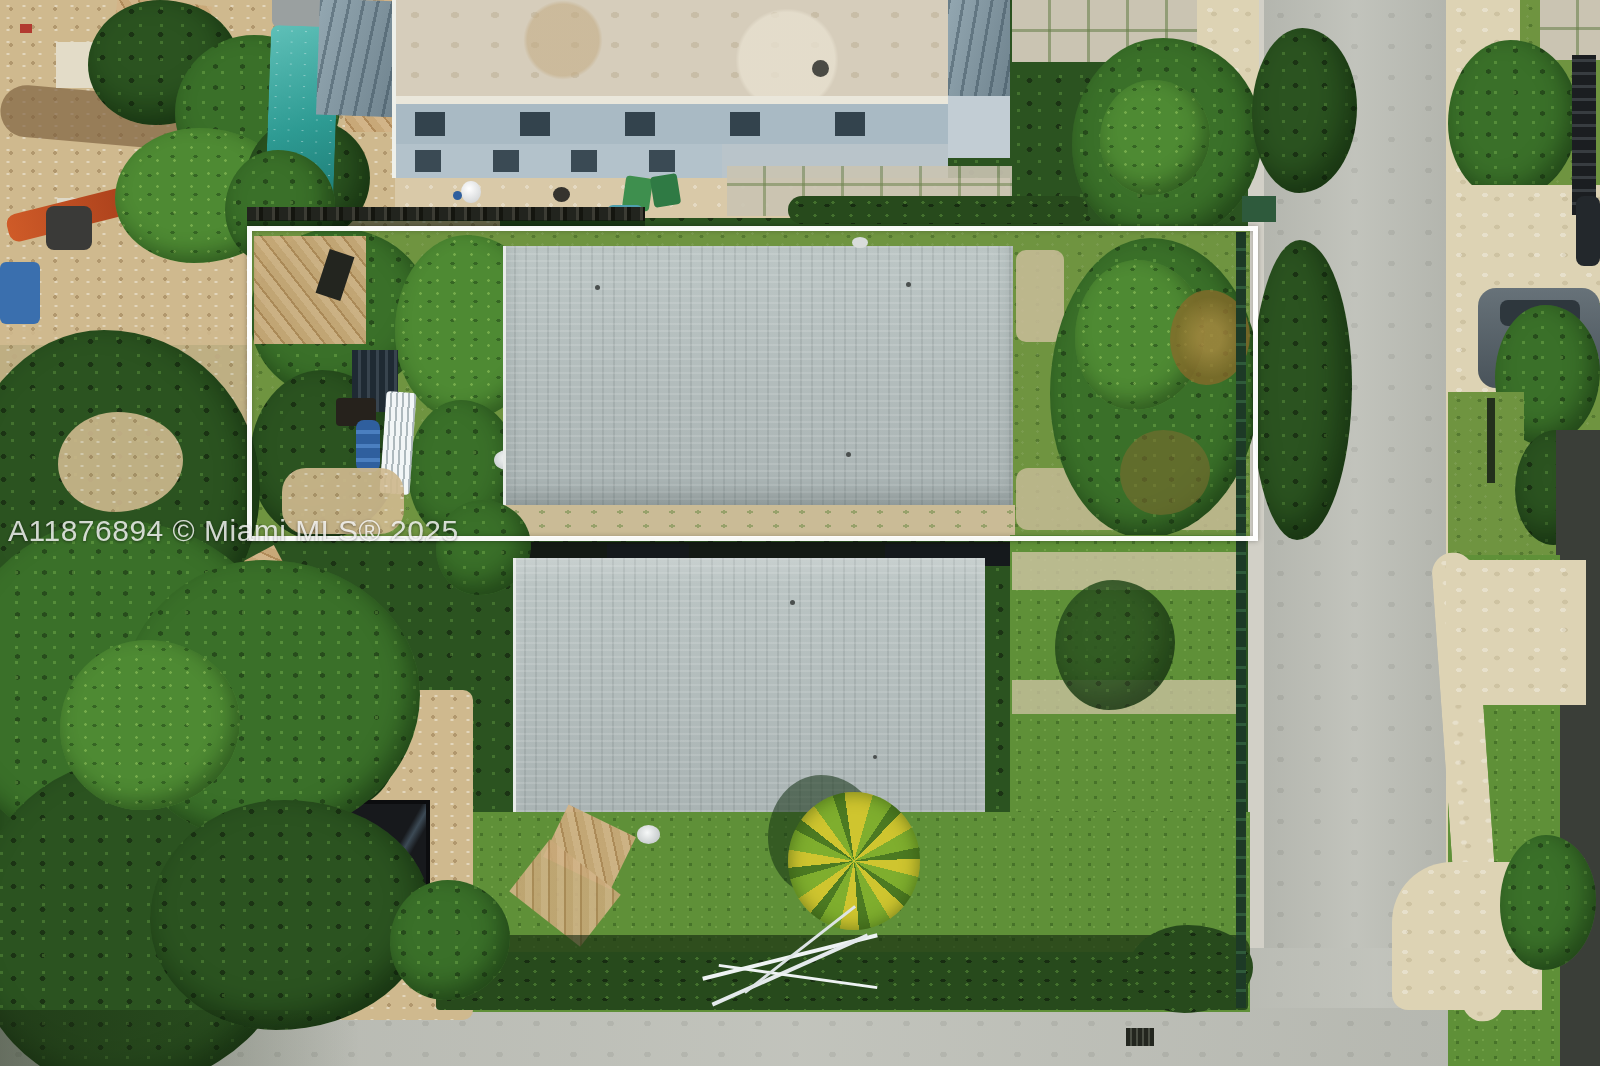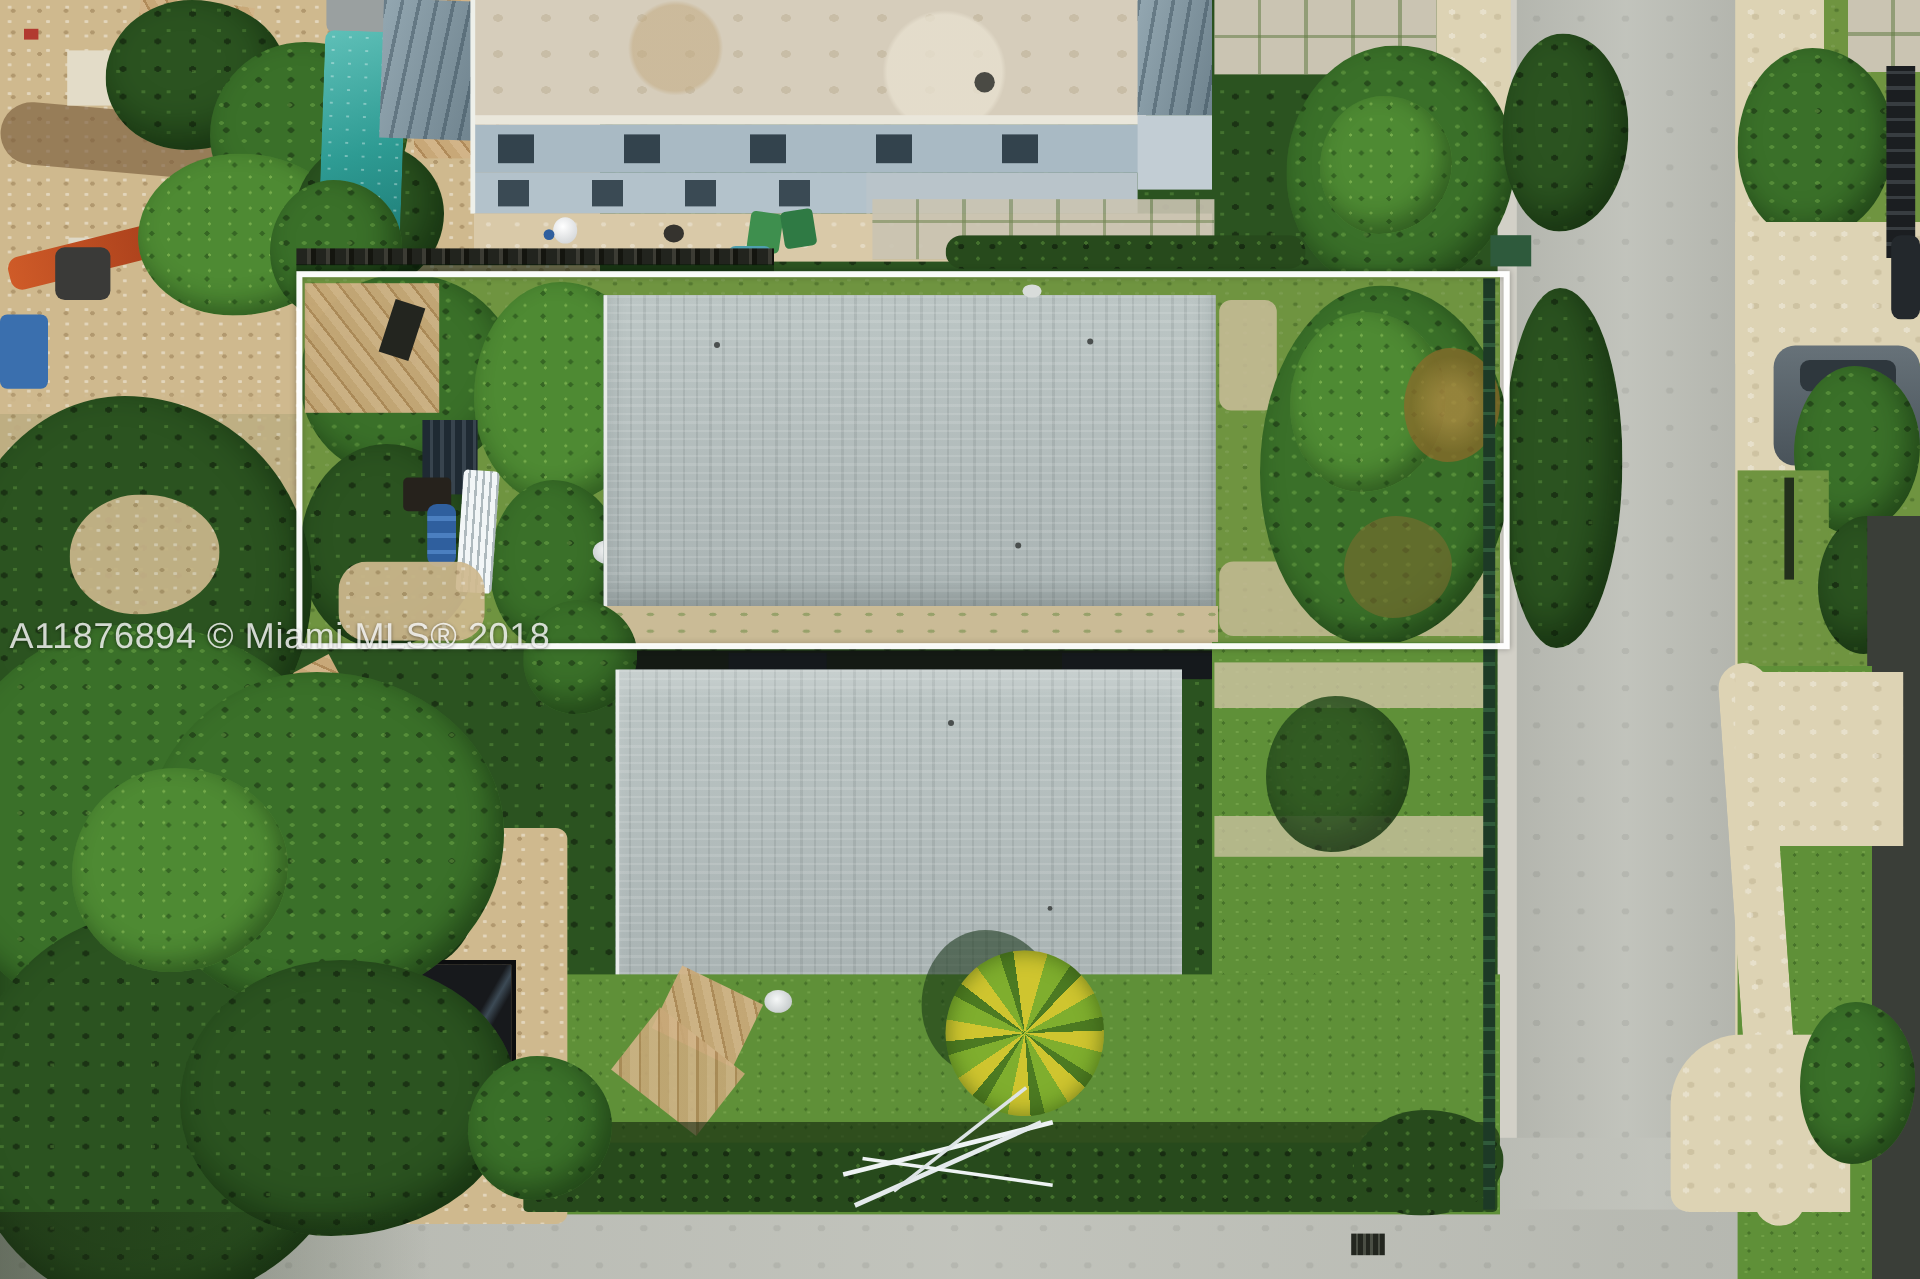--- a/index.html
+++ b/index.html
@@ -191,15 +191,15 @@
   <div class="abs sand blob" style="left:58px;top:412px;width:125px;height:100px;opacity:.9;"></div>
   <div class="abs f-mid blob" style="left:-50px;top:520px;width:340px;height:330px;"></div>
   <div class="abs f-dark blob" style="left:-30px;top:760px;width:330px;height:330px;"></div>
   <div class="abs f-mid blob" style="left:120px;top:560px;width:300px;height:280px;"></div>
   <div class="abs f-dark blob" style="left:150px;top:800px;width:280px;height:230px;"></div>
   <div class="abs f-bright blob" style="left:60px;top:640px;width:180px;height:170px;"></div>
   <div class="abs f-mid blob" style="left:390px;top:880px;width:120px;height:120px;"></div>
   <div class="abs" style="left:0;top:1010px;width:360px;height:56px;background:linear-gradient(90deg,rgba(25,40,18,.5),rgba(25,40,18,0));"></div>
 
   <div id="boundary" class="abs" style="left:247px;top:226px;width:1001px;height:305px;"></div>
-  <div id="watermark" class="abs" style="left:8px;top:514px;">A11876894 © Miami MLS® 2018</div>
+  <div id="watermark" class="abs" style="left:8px;top:514px;">A11876894 © Miami MLS® 2025</div>
 
 </div>
 
 </body></html>

